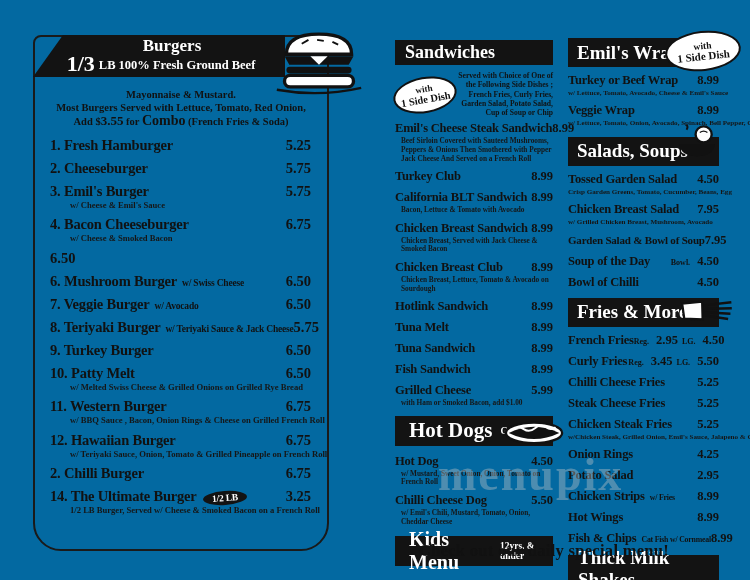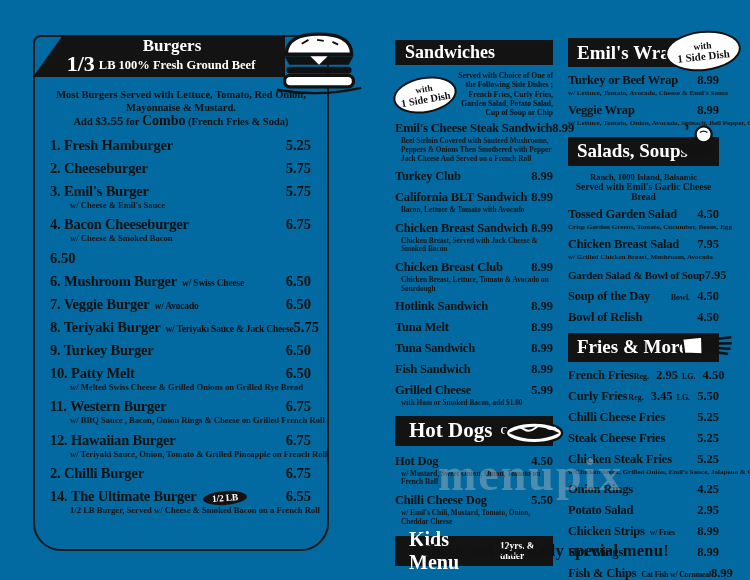--- a/index.html
+++ b/index.html
@@ -97,22 +97,22 @@
         <path d="M14 28 Q14 7 48 7 Q82 7 82 28 Z" fill="#fff" stroke="#111" stroke-width="3.5"></path>
         <path d="M30 17 l7 -4 M46 13 l7 1 M62 15 l6 3" stroke="#111" stroke-width="2" fill="none"></path>
         <path d="M12 30 L84 30 L79 39 L17 39 Z" fill="#111"></path>
         <path d="M39 30 l9 9 l9 -9 z" fill="#fff"></path>
         <rect x="14" y="41" width="68" height="7" rx="3.5" fill="#111"></rect>
         <rect x="12" y="50" width="72" height="12" rx="6" fill="#fff" stroke="#111" stroke-width="3.5"></rect>
         <path d="M4 65 Q48 73 92 63" stroke="#111" stroke-width="2.5" fill="none"></path>
       </svg>
     </div>
     <div class="l-note">
+      <div>Mayonnaise &amp; Mustard.</div>
       <div>Most Burgers Served with Lettuce, Tomato, Red Onion,</div>
-      <div>Mayonnaise &amp; Mustard.</div>
       <div class="l-combo">
         <span>Add $</span><span class="big">3.55</span>
         <span>for</span>
         <span class="combo">Combo</span>
         <span>(French Fries &amp; Soda)</span>
       </div>
     </div>
     <div class="l-items">
       <div class="L-item">
           <div class="row">
@@ -192,21 +192,21 @@
         </div>
       <div class="L-item">
           <div class="row">
             <span class="nm"><span>2.</span> <span>Chilli Burger</span></span>
             <span class="pr">6.75</span>
           </div>
         </div>
       <div class="L-item">
           <div class="row">
             <span class="nm"><span>14.</span> <span>The Ultimate Burger</span><span class="badge">1/2 LB</span></span>
-            <span class="pr">6.55</span>
+            <span class="pr">3.25</span>
           </div>
           <div class="sub">1/2 LB Burger, Served w/ Cheese &amp; Smoked Bacon on a French Roll</div>
         </div>
     </div>
   </div>
 
   <div class="col-m">
     <div class="bar m-bar">
         <span>Sandwiches</span>
       </div>
@@ -343,24 +343,20 @@
       <span>Salads, Soups</span>
       <span class="soup-icon">
         <svg width="44" height="36" viewBox="0 0 46 38">
           <circle cx="30" cy="11" r="8.5" fill="#fff" stroke="#111" stroke-width="2.5"></circle>
           <path d="M26 9 q4 -3 8 0" stroke="#111" stroke-width="1.5" fill="none"></path>
           <path d="M4 21 h38 q-2 13 -19 13 q-17 0 -19 -13 z" fill="#111"></path>
           <path d="M12 6 q2 -3 0 -5" stroke="#111" stroke-width="2" fill="none"></path>
         </svg>
       </span>
     </div>
-    <div class="s-note">
-      <div class="n1">Ranch, 1000 Island, Balsamic</div>
-      <div class="n2">Served with Emil's Garlic Cheese Bread</div>
-    </div>
     <div class="R-item">
         <div class="row">
           <span class="nm">Tossed Garden Salad</span>
           <span class="pr">4.50</span>
         </div>
         <div class="sub">Crisp Garden Greens, Tomato, Cucumber, Beans, Egg</div>
       </div>
     <div class="R-item">
         <div class="row">
           <span class="nm">Chicken Breast Salad</span>
@@ -378,21 +374,21 @@
         <div class="row">
           <span class="nm">Soup of the Day</span>
           <span class="dual">
             <span class="plabel">Bowl.</span>
             <span class="pr">4.50</span>
           </span>
         </div>
       </div>
     <div class="R-item">
         <div class="row">
-          <span class="nm">Bowl of Relish</span>
+          <span class="nm">Bowl of Chilli</span>
           <span class="pr">4.50</span>
         </div>
       </div>
 
     <div class="bar r-bar" style="margin-top:8px;">
       <span>Fries &amp; More</span>
       <span class="fries-icon">
         <svg width="58" height="36" viewBox="0 0 60 38">
           <g transform="rotate(14 30 19)">
             <path d="M24 16 L56 4 M26 19 L58 10 M27 22 L58 16 M27 25 L57 22" stroke="#111" stroke-width="2.6" fill="none"></path>

